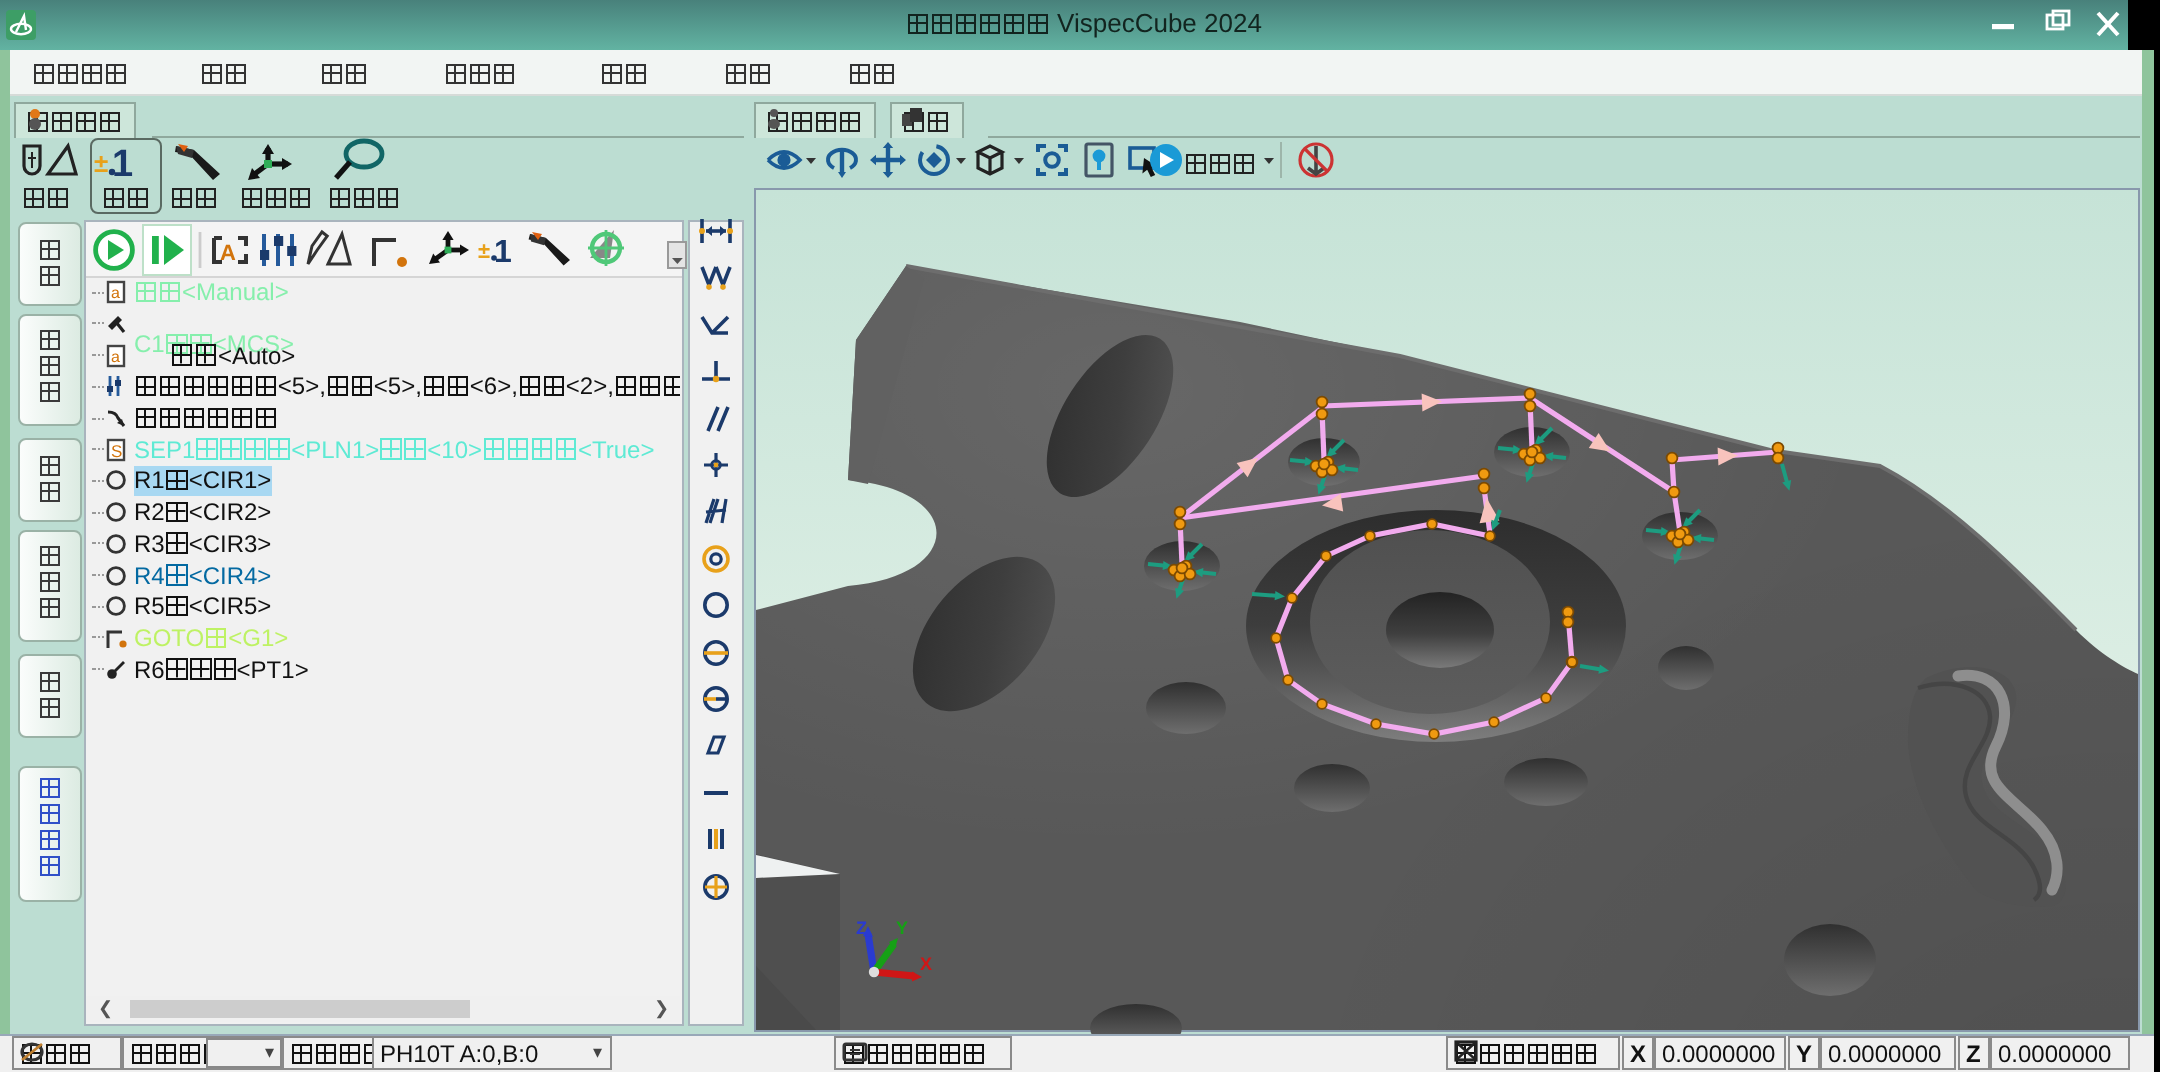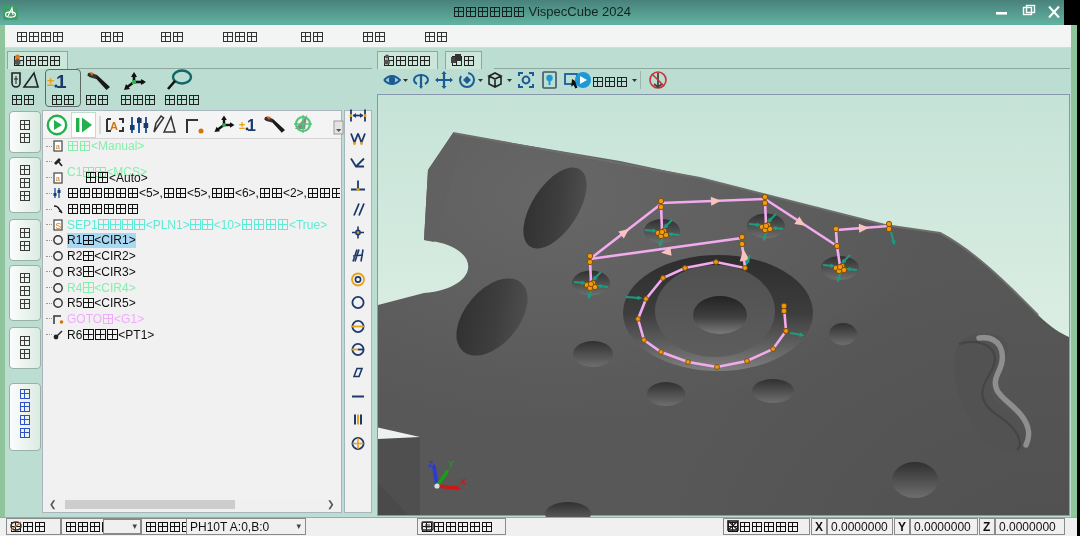--- a/index.html
+++ b/index.html
@@ -221,32 +221,32 @@
 <div class="abs" style="left:67px;top:249.1px;height:14.5px;color:#111;white-space:nowrap;max-width:273px;overflow:hidden">R2<i class="c"></i>&lt;CIR2&gt;</div>
 <div class="abs" style="left:46px;top:271.3px;width:6px;border-top:1px dotted #999"></div>
 <svg class="abs" style="left:53px;top:266.8px" width="10" height="10" viewBox="0 0 10 10">
     <circle cx="5" cy="5" r="4.2" fill="none" stroke="#333" stroke-width="1.4"></circle>
   </svg>
 <div class="abs" style="left:67px;top:264.8px;height:14.5px;color:#111;white-space:nowrap;max-width:273px;overflow:hidden">R3<i class="c"></i>&lt;CIR3&gt;</div>
 <div class="abs" style="left:46px;top:287.0px;width:6px;border-top:1px dotted #999"></div>
 <svg class="abs" style="left:53px;top:282.5px" width="10" height="10" viewBox="0 0 10 10">
     <circle cx="5" cy="5" r="4.2" fill="none" stroke="#333" stroke-width="1.4"></circle>
   </svg>
-<div class="abs" style="left:67px;top:280.5px;height:14.5px;color:#86efac;white-space:nowrap;max-width:273px;overflow:hidden">R4<i class="c"></i>&lt;CIR4&gt;</div>
+<div class="abs" style="left:67px;top:280.5px;height:14.5px;color:#0369a1;white-space:nowrap;max-width:273px;overflow:hidden">R4<i class="c"></i>&lt;CIR4&gt;</div>
 <div class="abs" style="left:46px;top:302.7px;width:6px;border-top:1px dotted #999"></div>
 <svg class="abs" style="left:53px;top:298.2px" width="10" height="10" viewBox="0 0 10 10">
     <circle cx="5" cy="5" r="4.2" fill="none" stroke="#333" stroke-width="1.4"></circle>
   </svg>
 <div class="abs" style="left:67px;top:296.2px;height:14.5px;color:#111;white-space:nowrap;max-width:273px;overflow:hidden">R5<i class="c"></i>&lt;CIR5&gt;</div>
 <div class="abs" style="left:46px;top:318.4px;width:6px;border-top:1px dotted #999"></div>
 <svg class="abs" style="left:53px;top:313.9px" width="10" height="10" viewBox="0 0 10 10">
     <path d="M1,10 V2 h7" fill="none" stroke="#333" stroke-width="1.5"></path>
     <circle cx="8.5" cy="8" r="1.8" fill="#d2740c"></circle>
   </svg>
-<div class="abs" style="left:67px;top:311.9px;height:14.5px;color:#f0abfc;white-space:nowrap;max-width:273px;overflow:hidden">GOTO<i class="c"></i>&lt;G1&gt;</div>
+<div class="abs" style="left:67px;top:311.9px;height:14.5px;color:#bef264;white-space:nowrap;max-width:273px;overflow:hidden">GOTO<i class="c"></i>&lt;G1&gt;</div>
 <div class="abs" style="left:46px;top:334.1px;width:6px;border-top:1px dotted #999"></div>
 <svg class="abs" style="left:53px;top:329.6px" width="10" height="10" viewBox="0 0 10 10">
     <circle cx="3" cy="7" r="2.4" fill="#222"></circle>
     <path d="M4.5,5.5 L9,1" stroke="#222" stroke-width="1.4"></path>
   </svg>
 <div class="abs" style="left:67px;top:327.6px;height:14.5px;color:#111;white-space:nowrap;max-width:273px;overflow:hidden">R6<i class="c"></i><i class="c"></i><i class="c"></i>&lt;PT1&gt;</div>
 <div class="abs" style="left:43px;top:498px;width:297px;height:13px;background:#f0f0f0">
     <div class="abs" style="left:22px;top:2px;width:170px;height:9px;background:#cdcdcd"></div>
     <div class="abs" style="left:6px;top:1px;color:#555;font-size:9px">❮</div>
     <div class="abs" style="left:284px;top:1px;color:#555;font-size:9px">❯</div>

